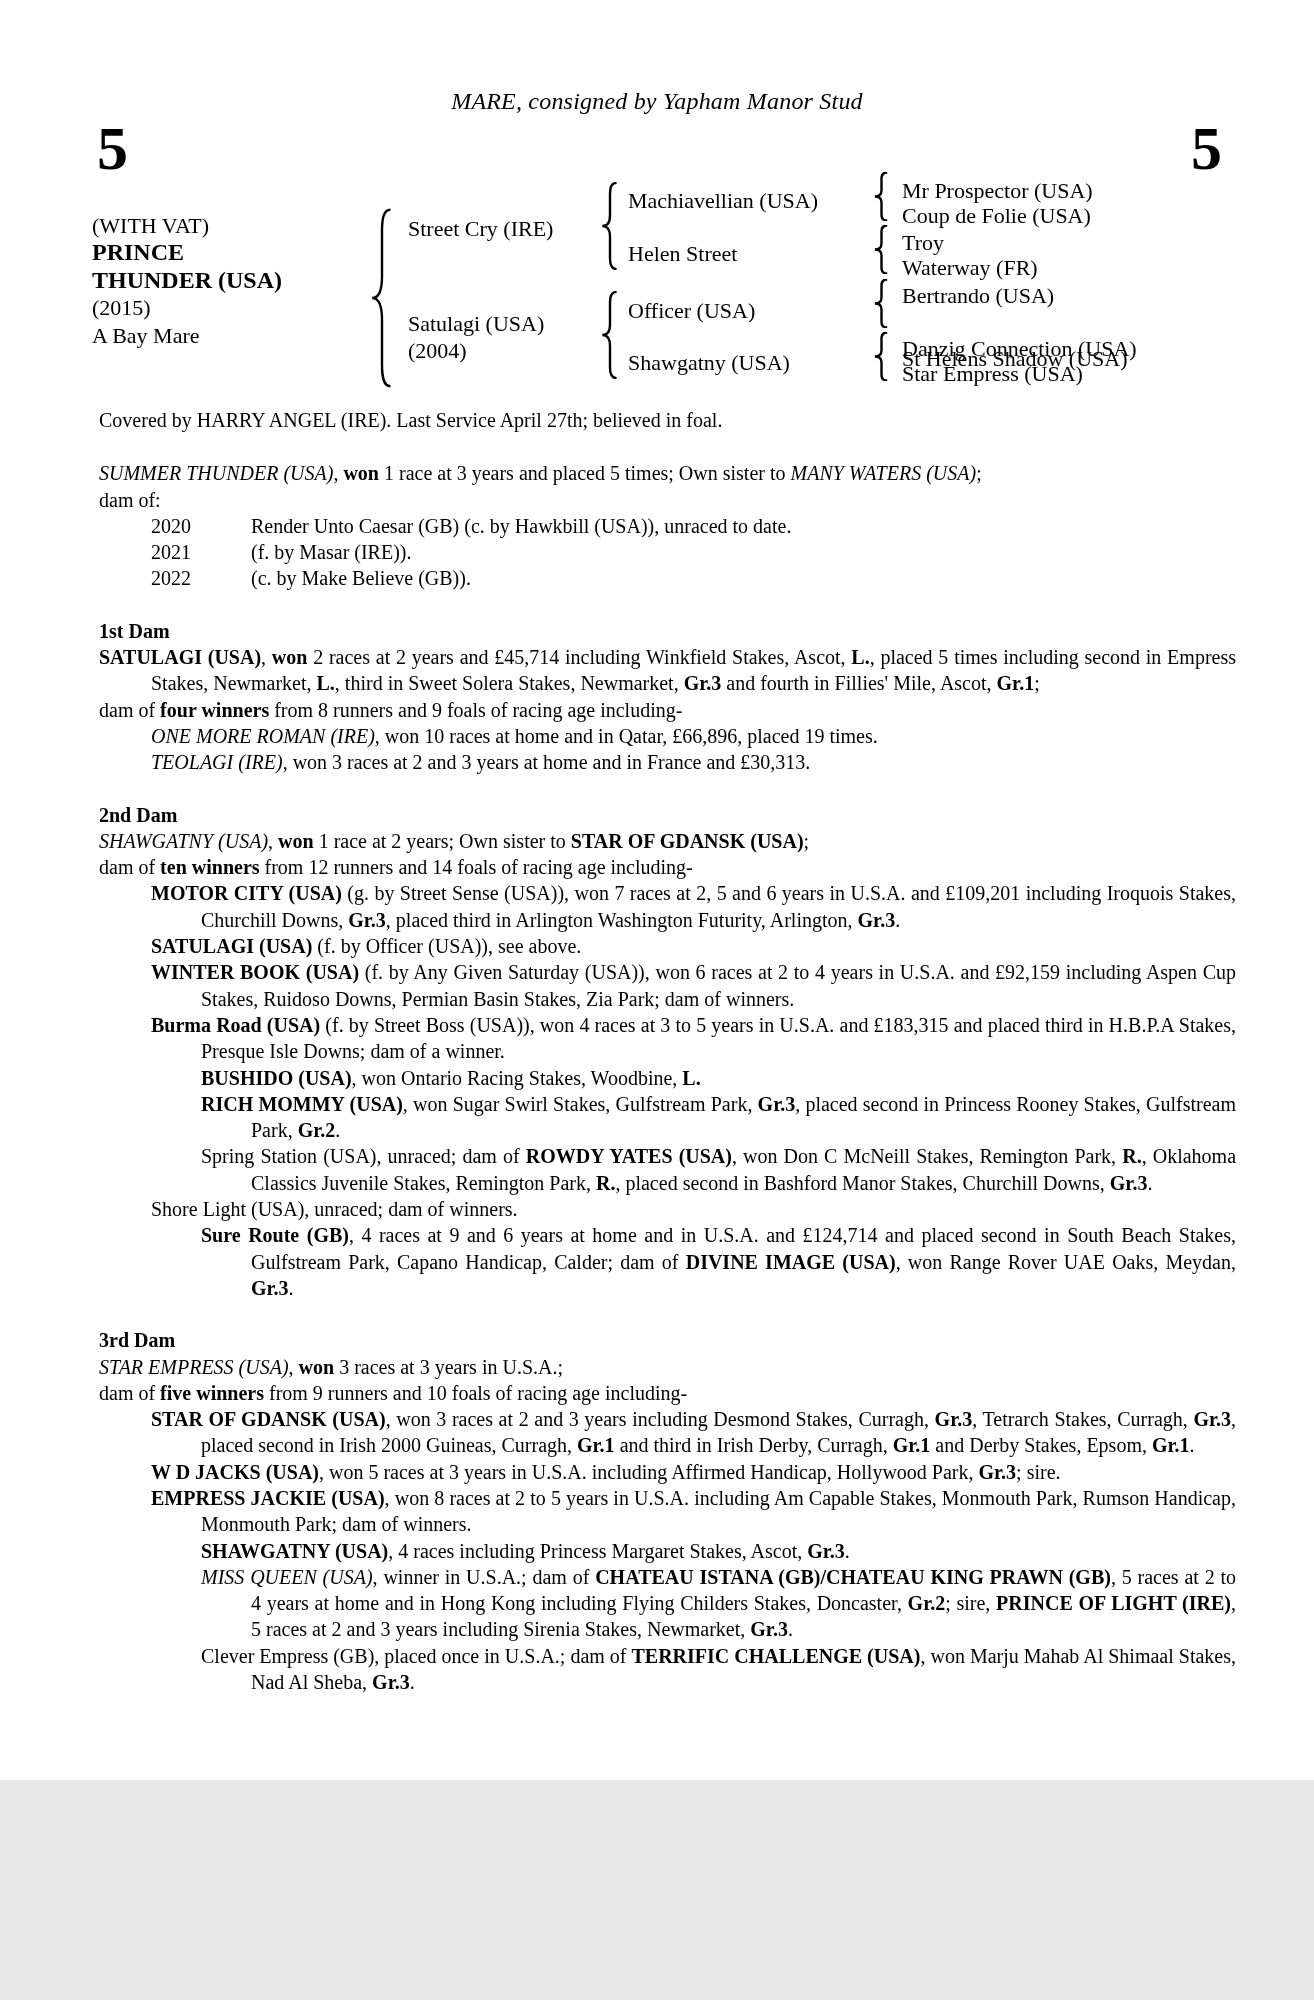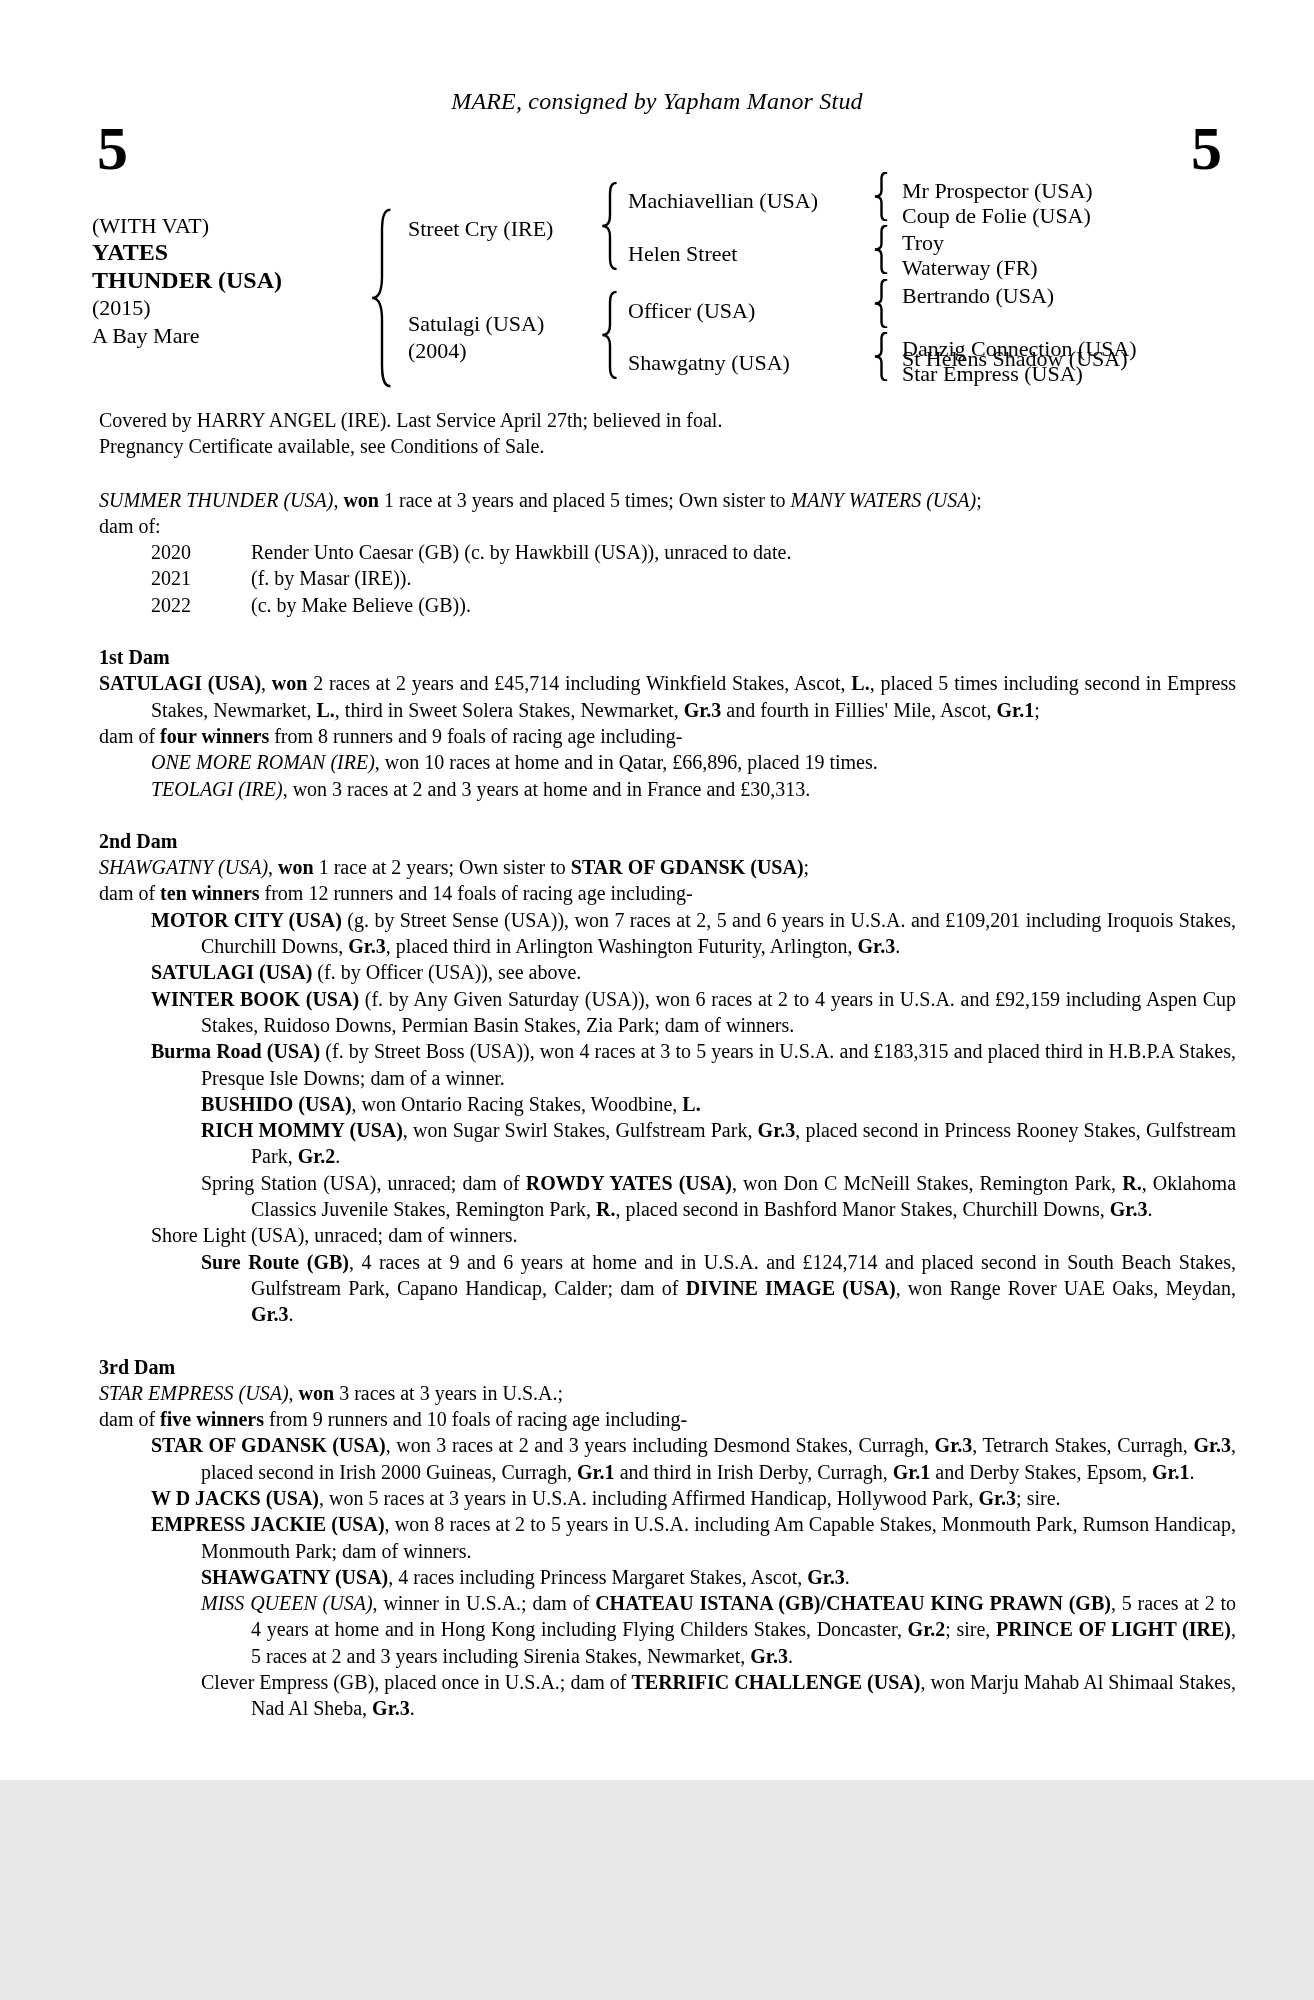--- a/index.html
+++ b/index.html
@@ -62,21 +62,21 @@
 <div class="page">
 
   <div class="title">MARE, consigned by Yapham Manor Stud</div>
   <div class="lot lot-left">5</div>
   <div class="lot lot-right">5</div>
 
   <div class="pedigree">
 
     <div class="ped-left">
       <div>(WITH VAT)</div>
-      <div class="hname">YATES</div>
+      <div class="hname">PRINCE</div>
       <div class="hname">THUNDER (USA)</div>
       <div>(2015)</div>
       <div>A Bay Mare</div>
     </div>
 
     <svg class="brace brace-g1" viewBox="0 0 20 100" preserveAspectRatio="none">
         <path d="M16 1 C11 1 10 6 10 13 L10 38 C10 45 8 50 3 50 C8 50 10 55 10 62 L10 87 C10 94 11 99 16 99"></path>
       </svg>
     <svg class="brace brace-g2a" viewBox="0 0 20 100" preserveAspectRatio="none">
         <path d="M16 1 C11 1 10 6 10 13 L10 38 C10 45 8 50 3 50 C8 50 10 55 10 62 L10 87 C10 94 11 99 16 99"></path>
@@ -112,21 +112,20 @@
     <div class="gen g3 g3-3">Waterway (FR)</div>
     <div class="gen g3 g3-4">Bertrando (USA)</div>
     <div class="gen g3 g3-5">St Helens Shadow (USA)</div>
     <div class="gen g3 g3-6">Danzig Connection (USA)</div>
     <div class="gen g3 g3-7">Star Empress (USA)</div>
   </div>
 
   <div class="bodytext">
     <div class="cover-block">
       <div class="cover">Covered by HARRY ANGEL (IRE). Last Service April 27th; believed in foal.</div>
-      <div class="cover">Pregnancy Certificate available, see Conditions of Sale.</div>
     </div>
     <div id="blocks">
         <div class="blk p0"><span class="italic">SUMMER THUNDER (USA)</span><span>, </span><span class="bold">won</span><span> 1 race at 3 years and placed 5 times; Own sister to </span><span class="italic">MANY WATERS (USA)</span><span>;</span></div>
         <div class="blk p0"><span>dam of:</span></div>
         <div class="blk yrow"><span class="year">2020</span><span>Render Unto Caesar (GB) (c. by Hawkbill (USA)), unraced to date.</span></div>
         <div class="blk yrow"><span class="year">2021</span><span>(f. by Masar (IRE)).</span></div>
         <div class="blk yrow"><span class="year">2022</span><span>(c. by Make Believe (GB)).</span></div>
         <div class="blk head"><span>1st Dam</span></div>
         <div class="blk p0"><span class="bold">SATULAGI (USA)</span><span>, </span><span class="bold">won</span><span> 2 races at 2 years and £45,714 including Winkfield Stakes, Ascot, </span><span class="bold">L.</span><span>, placed 5 times including second in Empress Stakes, Newmarket, </span><span class="bold">L.</span><span>, third in Sweet Solera Stakes, Newmarket, </span><span class="bold">Gr.3</span><span> and fourth in Fillies' Mile, Ascot, </span><span class="bold">Gr.1</span><span>;</span></div>
         <div class="blk p0"><span>dam of </span><span class="bold">four winners</span><span> from 8 runners and 9 foals of racing age including-</span></div>

